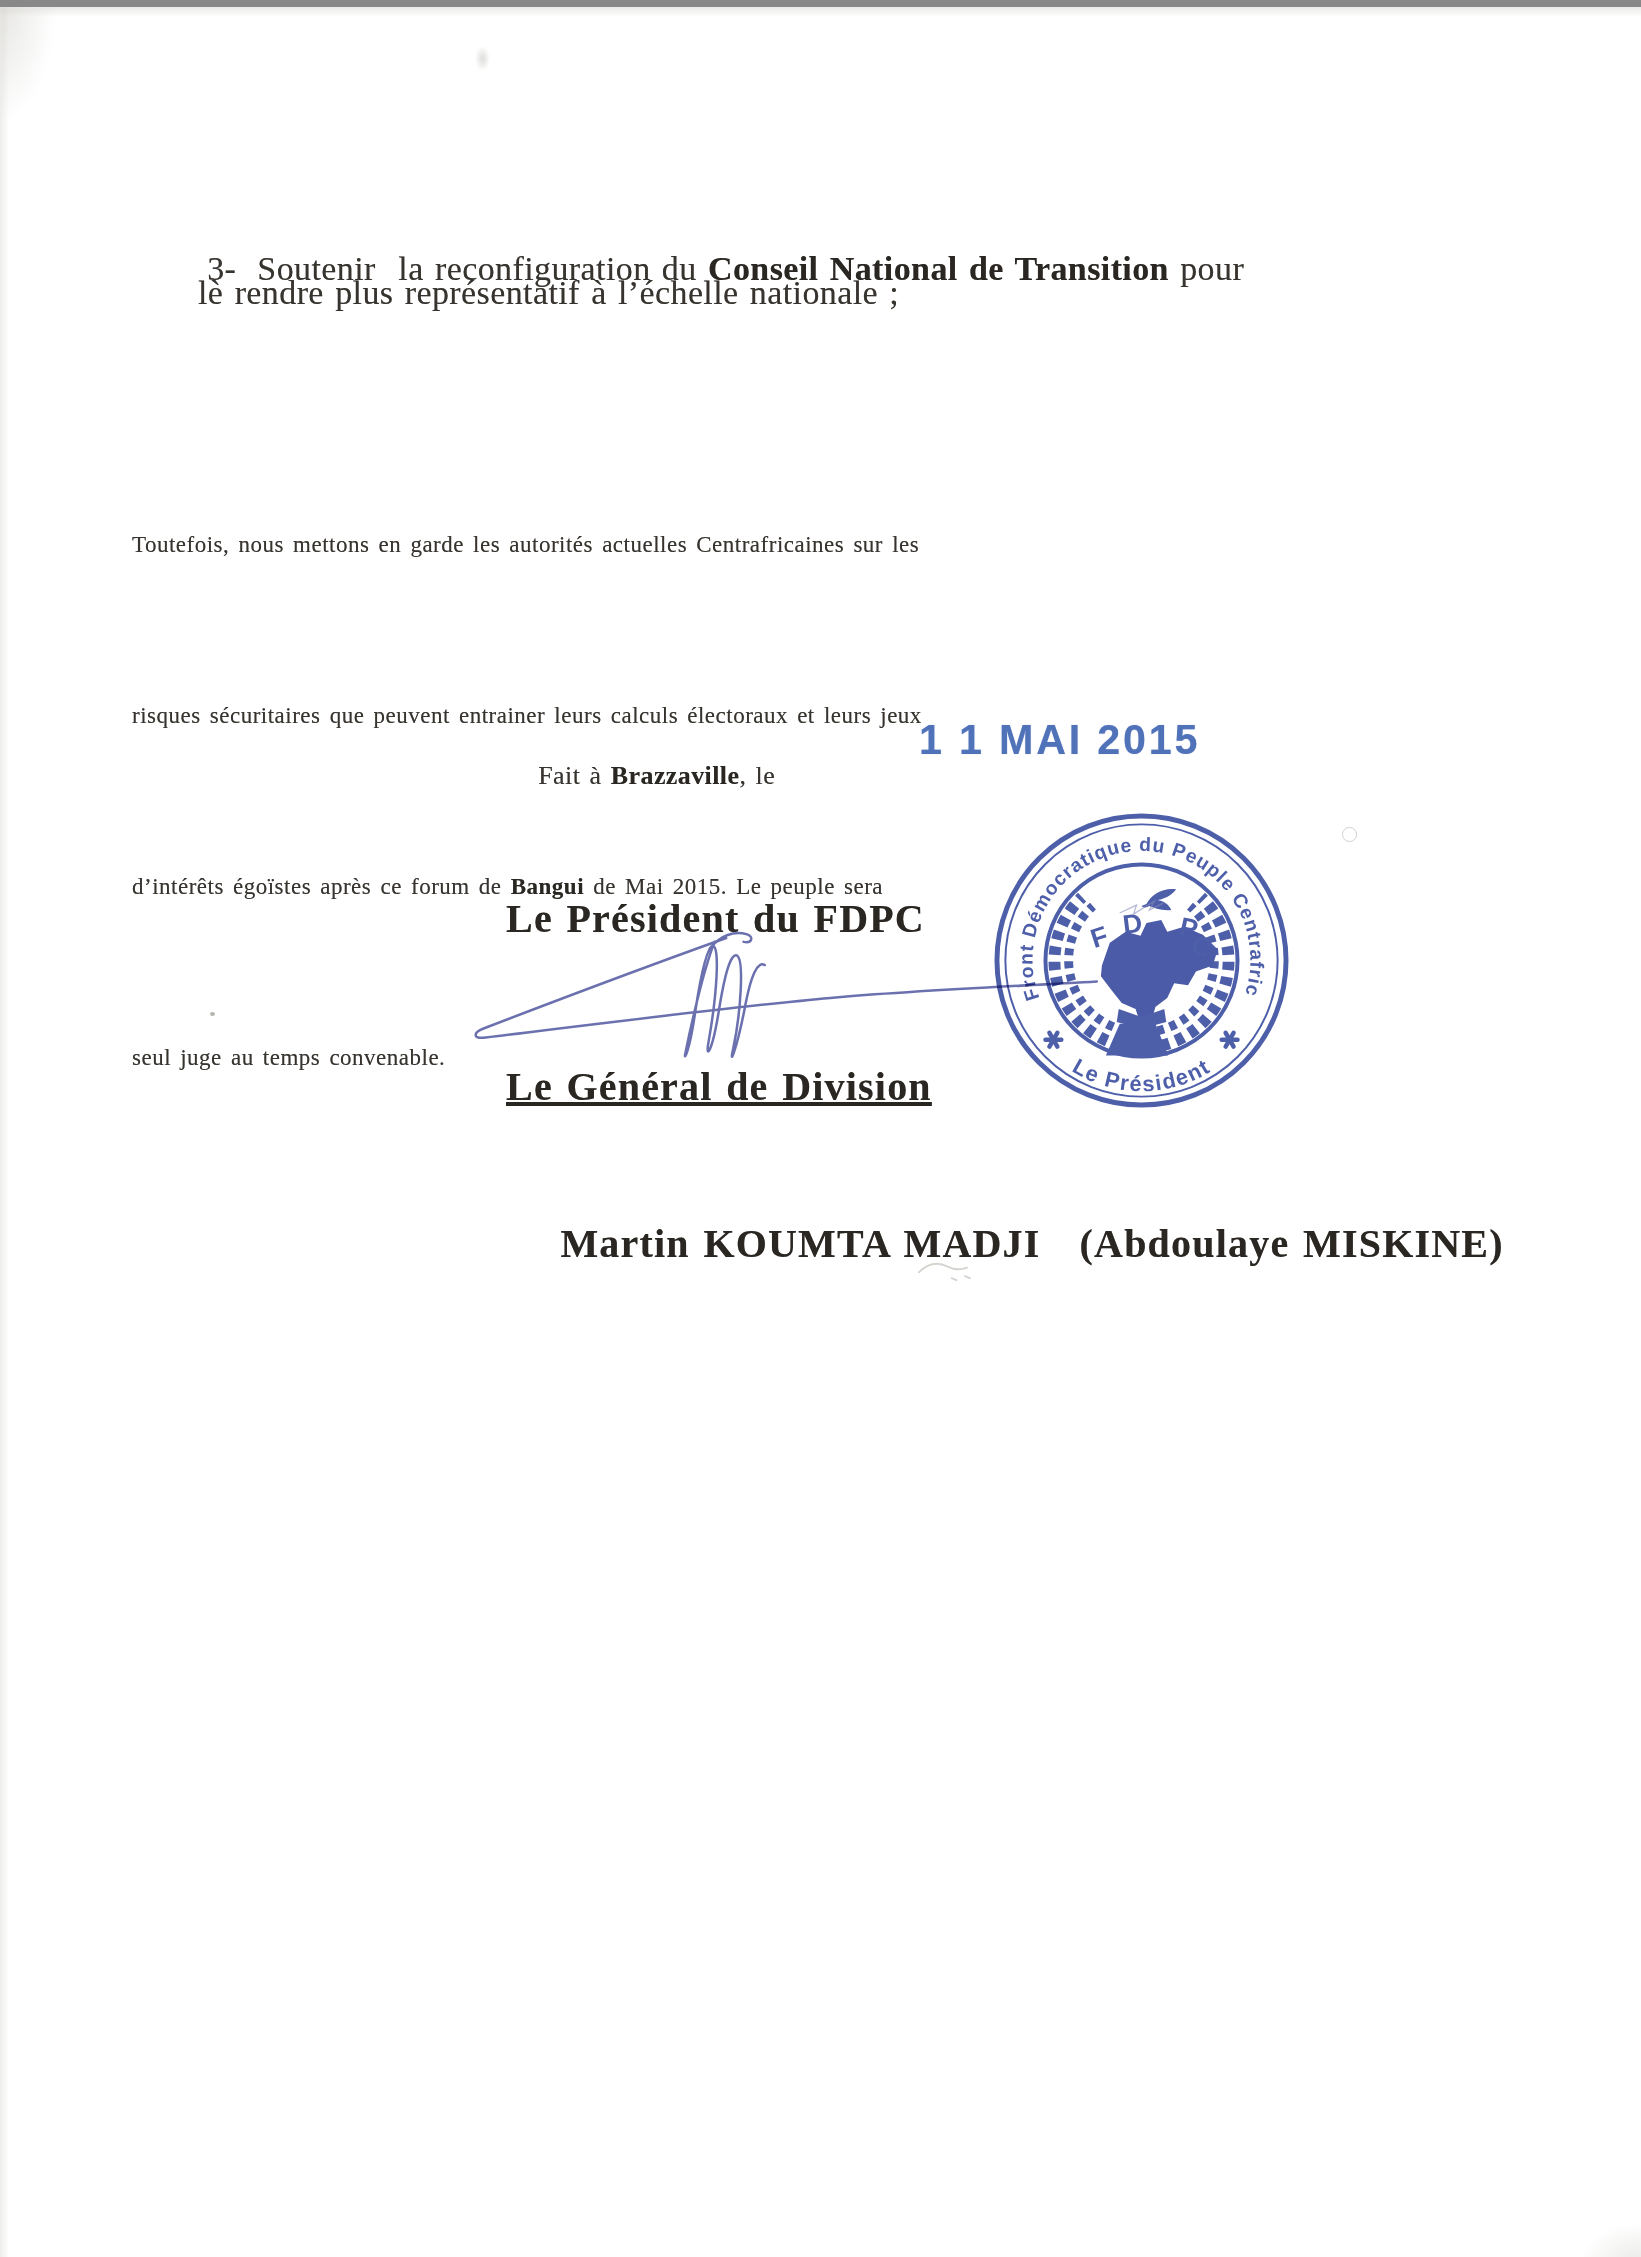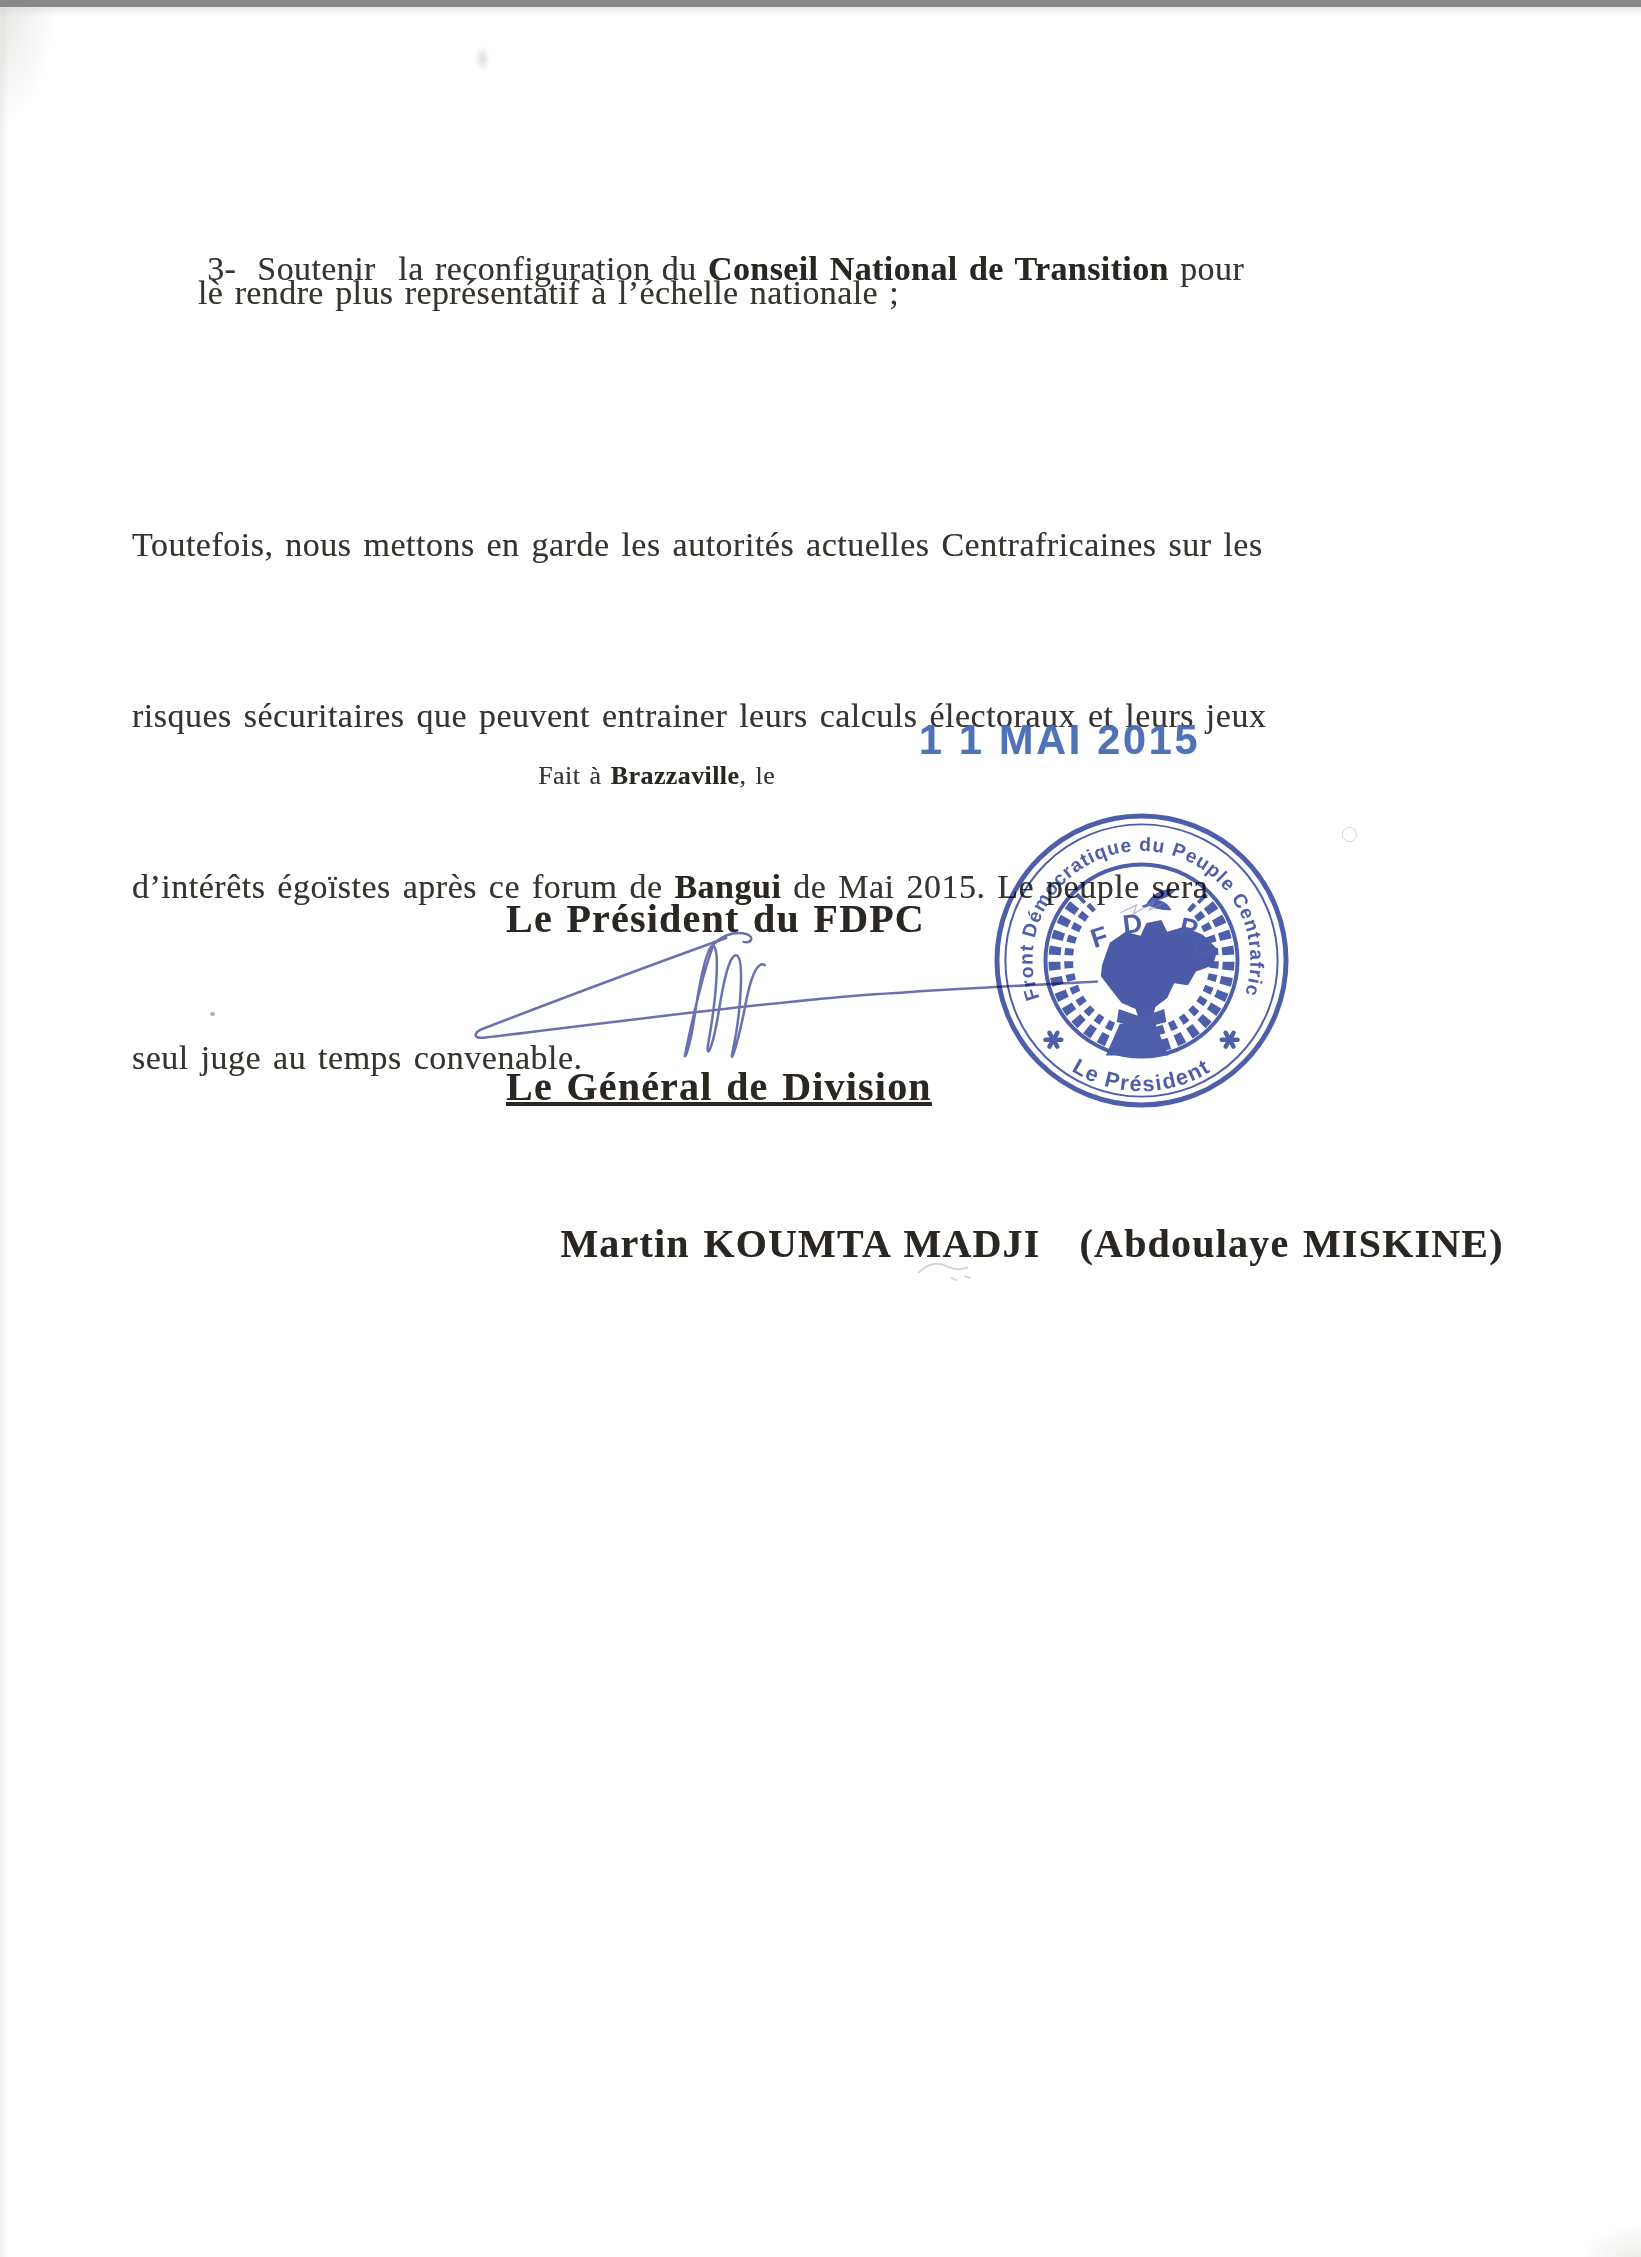--- a/index.html
+++ b/index.html
@@ -23,21 +23,21 @@
     background:radial-gradient(ellipse at 100% 100%,#d4d3ce,rgba(255,255,255,0) 75%);opacity:.5;}
 
   .ink{text-shadow:0 0 0.6px rgba(45,42,38,.45);}
   .b{font-weight:bold;color:#2a2723;}
   .line{position:absolute;white-space:pre;font-size:34px;letter-spacing:0.4px;word-spacing:2.4px;}
 
   .item3-l1{left:162px;top:205px;}
   .item3-num{display:inline-block;margin-right:21px;}
   .item3-l2{left:198px;top:267px;}
 
-  .para{position:absolute;left:132px;top:395px;font-size:34px;line-height:57px;
+  .para{position:absolute;left:132px;top:395px;font-size:23px;line-height:57px;
     letter-spacing:0.5px;word-spacing:2.9px;white-space:pre;}
 
   .dateline{left:501px;top:724px;font-size:26px;}
   .datestamp{
     position:absolute;left:919px;top:708px;
     font-family:"Liberation Sans",sans-serif;font-weight:bold;
     font-size:43px;letter-spacing:2.9px;color:#3e63b2;opacity:.9;
     transform:scaleX(.96);transform-origin:left;
     text-shadow:0 0 1px rgba(62,99,178,.55);white-space:pre;
   }

